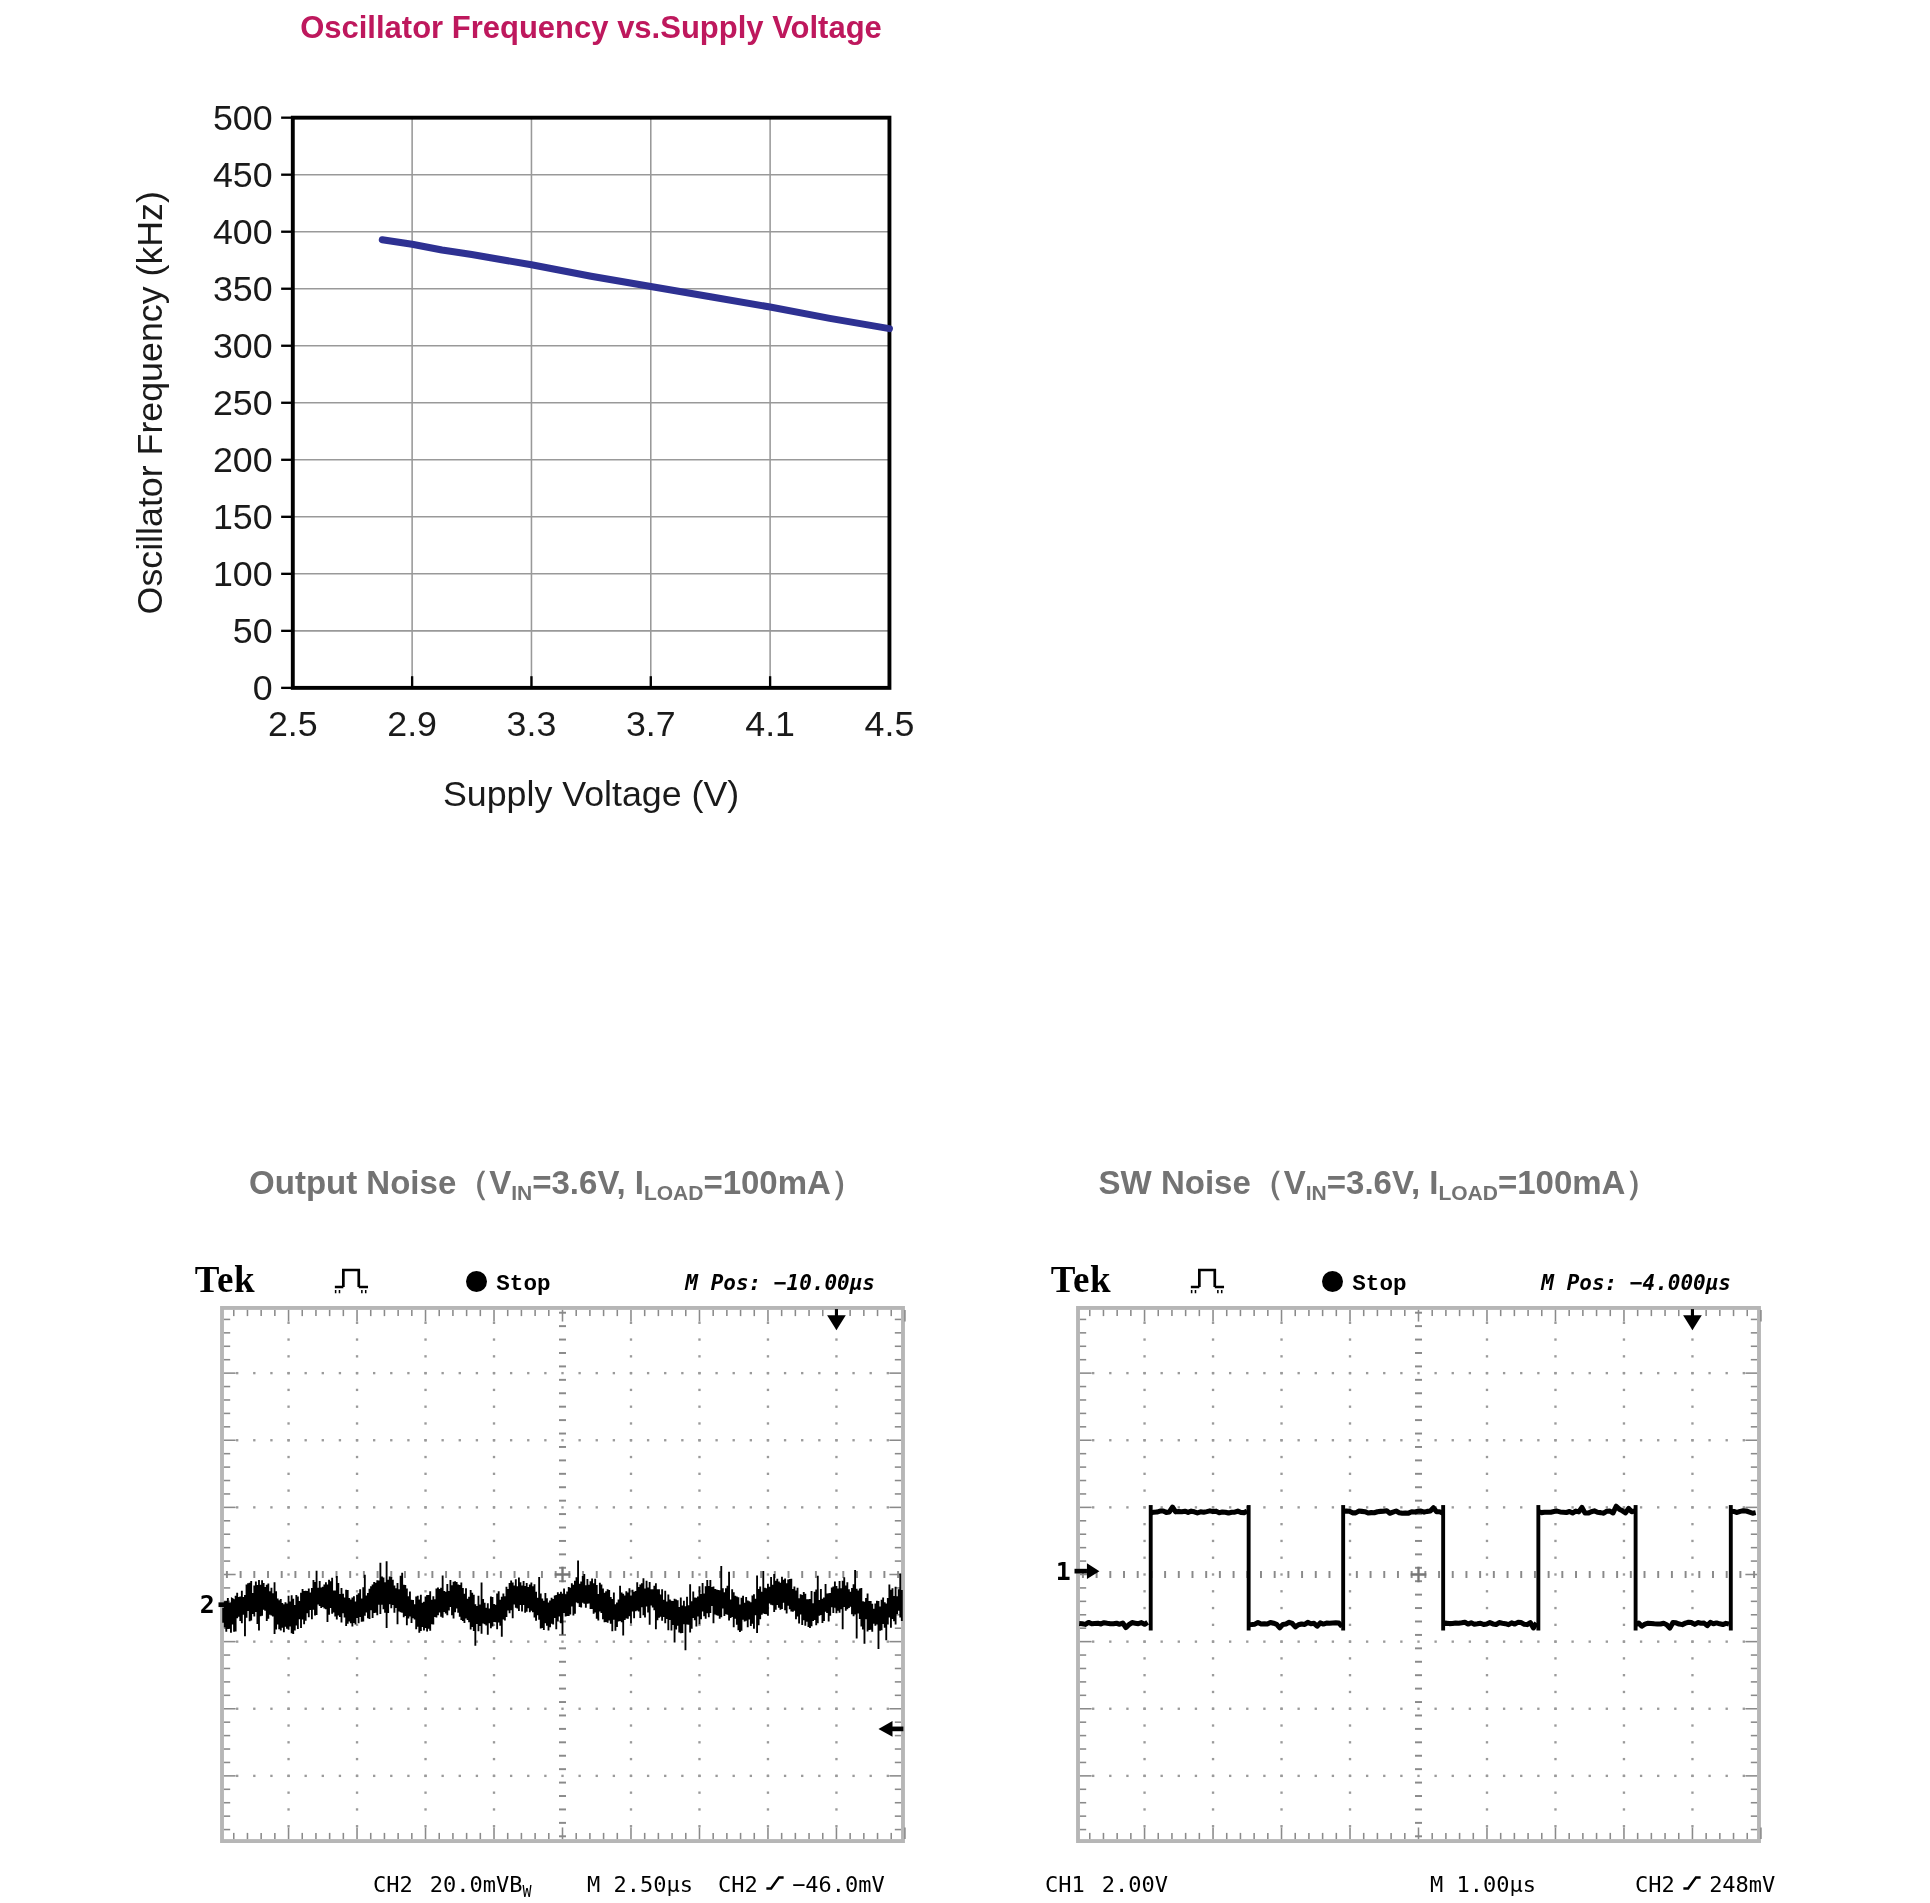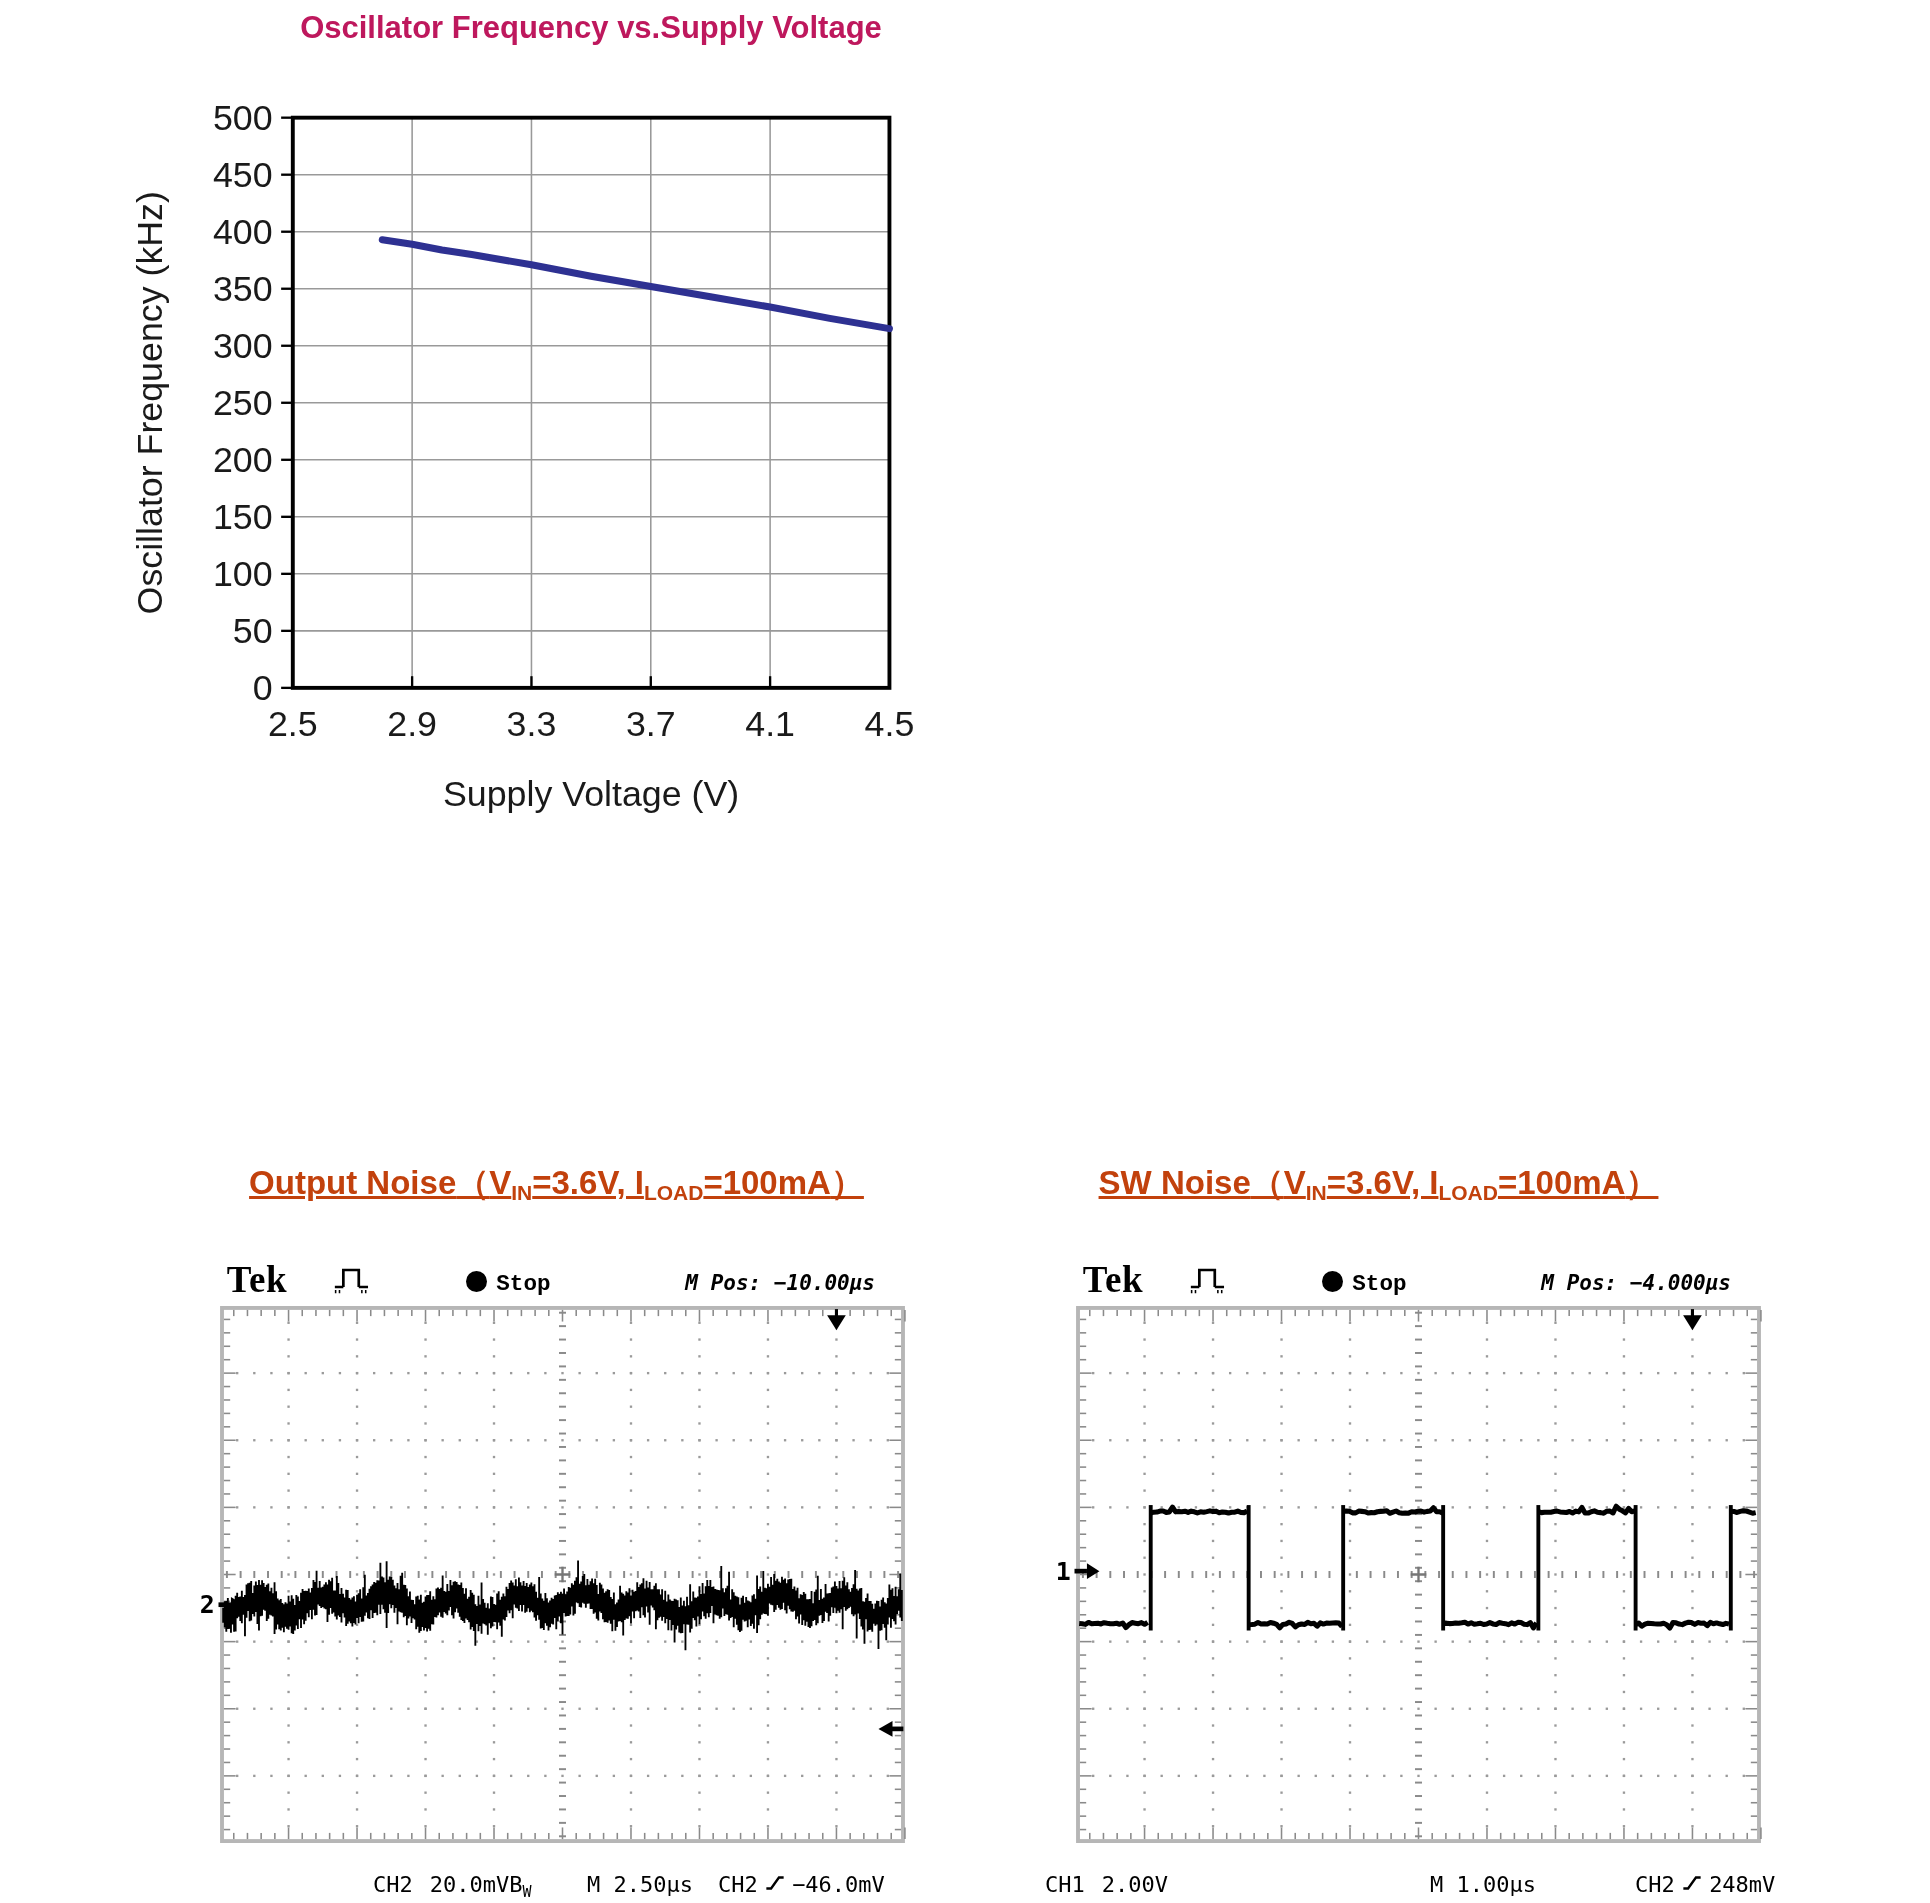--- a/index.html
+++ b/index.html
@@ -13,33 +13,33 @@
   
   #chart-title{
     left:233px;top:7.8px;width:716px;text-align:center;
     font-weight:bold;font-size:31px;line-height:40px;color:#be185d;
   }
   #osc-plot{left:117px;top:78px;}
 
   
   .scope-title{
     top:1161px;width:747px;text-align:center;
-    font-size:33px;font-weight:bold;color:#c2410c;white-space:nowrap;text-decoration:underline;
+    font-size:33px;font-weight:bold;color:#737373;white-space:nowrap;
   }
   #scope1-title{left:183px;}
   #scope2-title{left:1005px;}
   .tsub{font-size:21px;vertical-align:-6.2px;font-weight:bold;}
 
   
   .scope-header{top:1255px;height:48px;}
   #scope1-header{left:187px;width:718px;}
   #scope2-header{left:1043px;width:718px;}
   .tek{
     position:absolute;left:7.8px;bottom:1.6px;
-    font-family:"Liberation Serif",serif;font-weight:bold;font-size:37px;letter-spacing:0.8px;margin-left:32px;
+    font-family:"Liberation Serif",serif;font-weight:bold;font-size:37px;letter-spacing:0.8px;
   }
   .trig-glyph{position:absolute;left:144px;bottom:7.8px;}
   .stop-wrap{
     position:absolute;left:279px;bottom:6.2px;
     font-family:Liberation Mono, monospace;font-weight:bold;font-size:22.6px;white-space:nowrap;
   }
   .stop-dot{
     display:inline-block;width:21px;height:21px;border-radius:50%;
     background:#000;margin-right:9.3px;vertical-align:-2.3px;
   }

